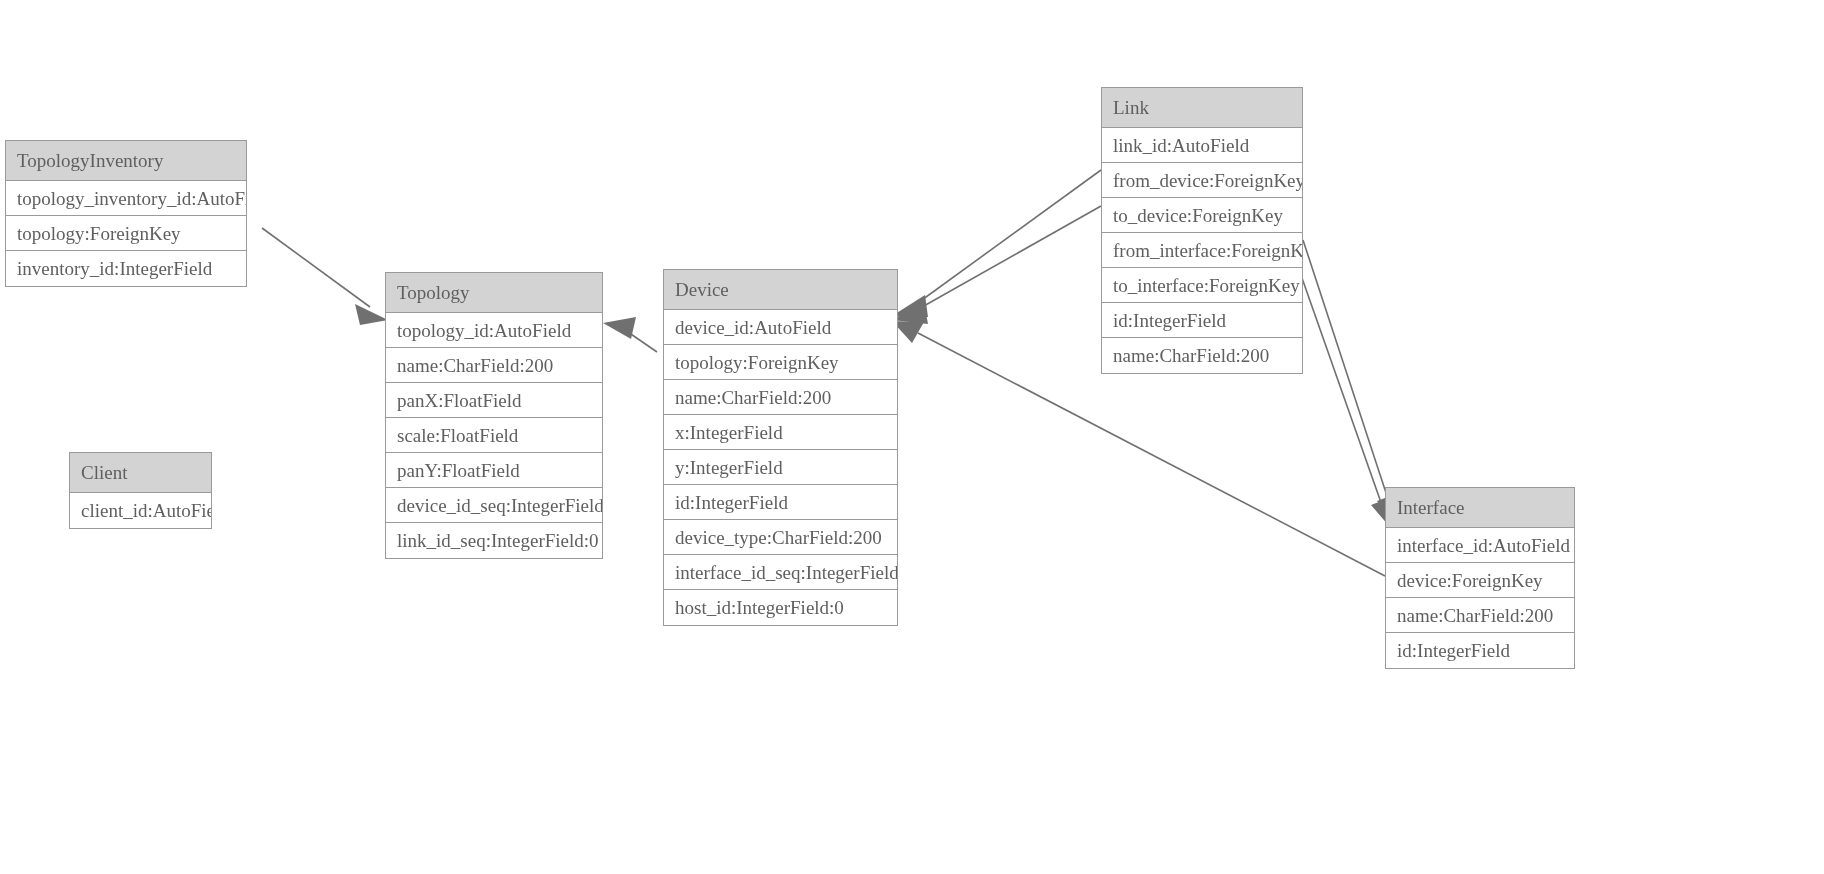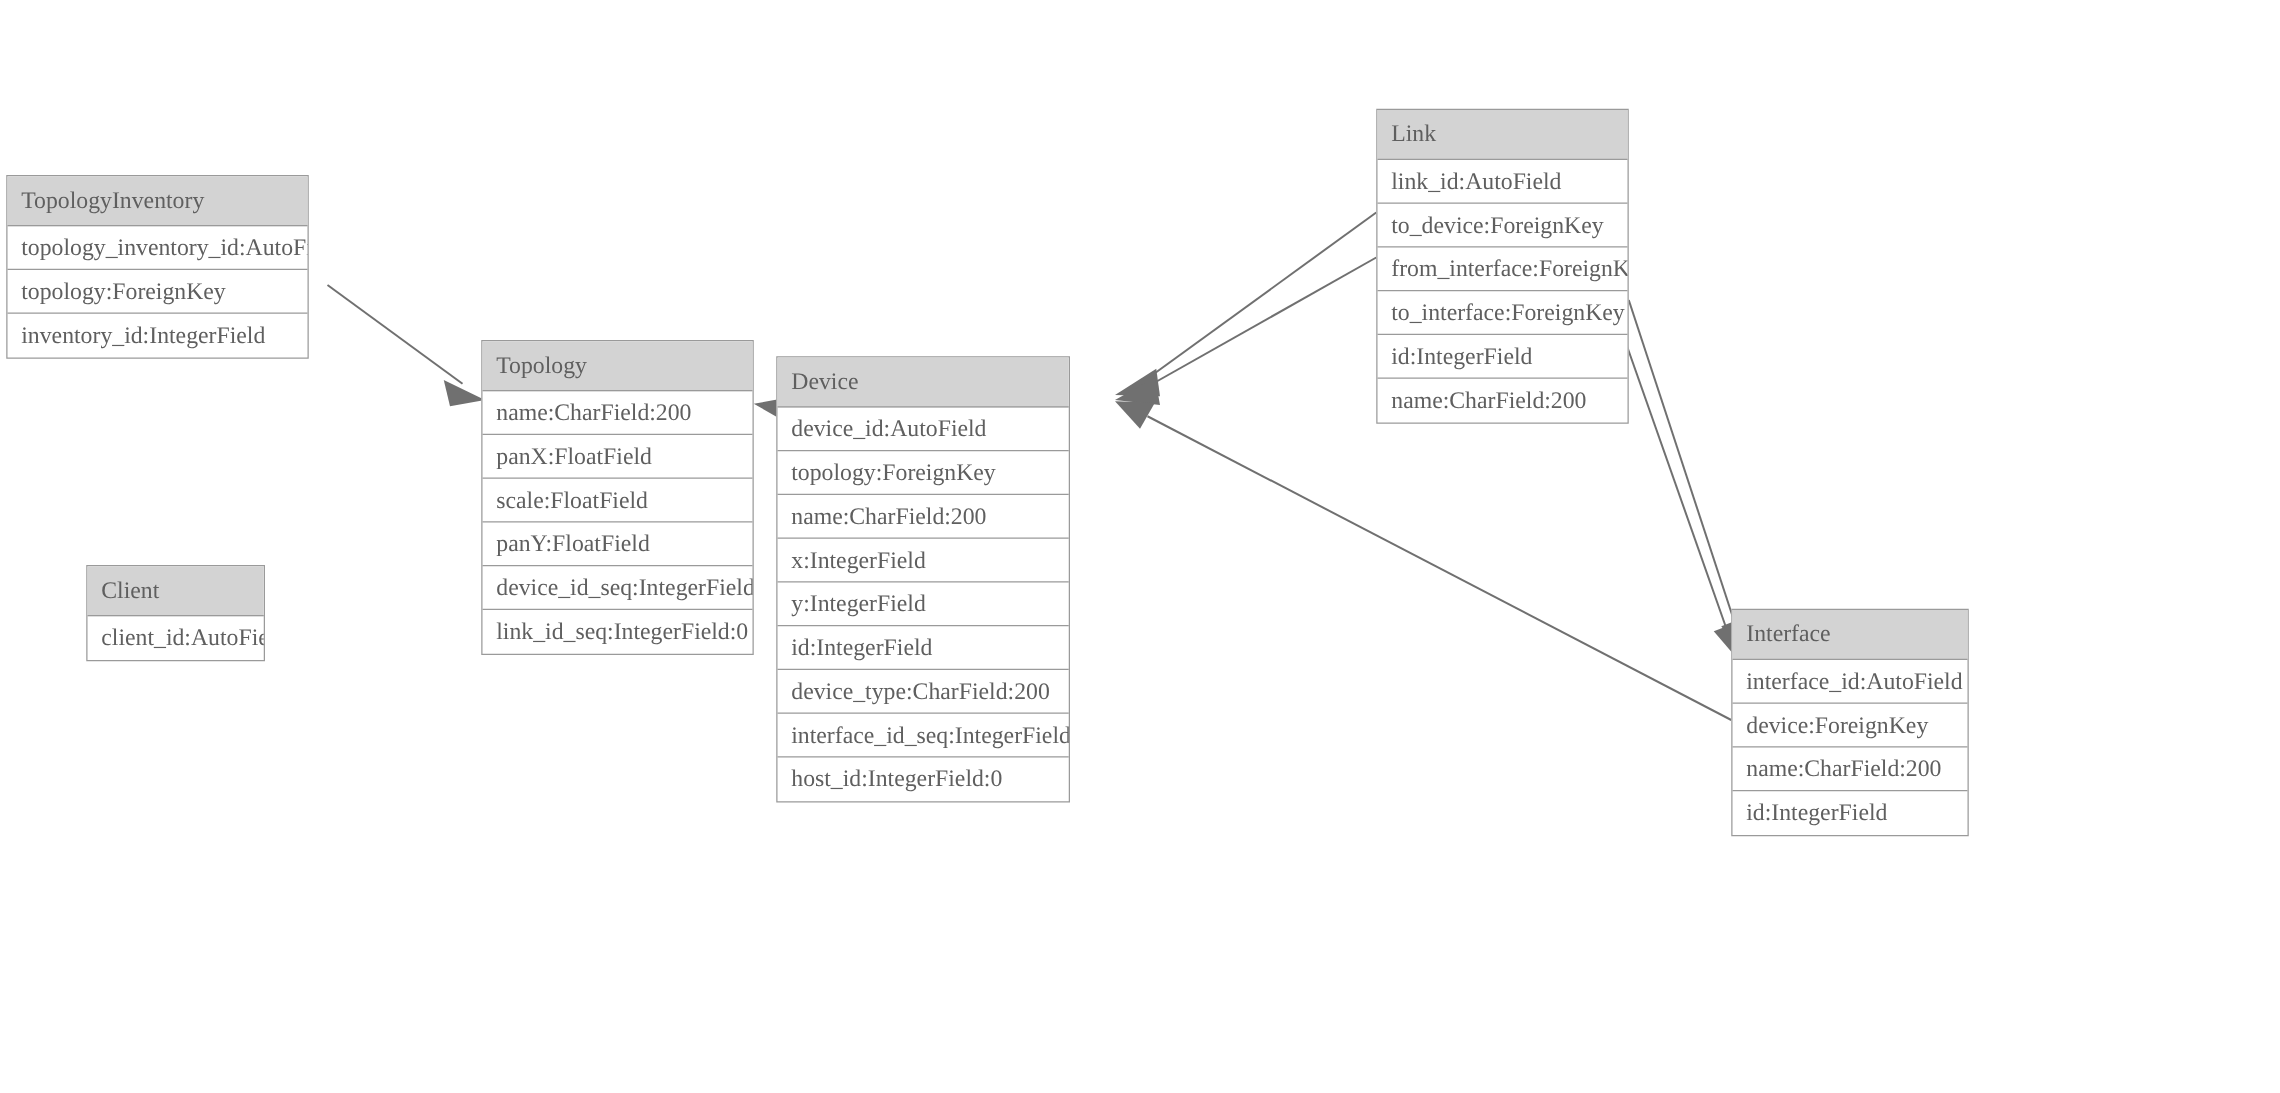--- a/index.html
+++ b/index.html
@@ -107,42 +107,44 @@
         <div class="entity-row">topology_inventory_id:AutoField</div>
         <div class="entity-row">topology:ForeignKey</div>
         <div class="entity-row last">inventory_id:IntegerField</div>
       </div>
       <div class="entity" style="left: 69px; top: 452px; width: 143px;">
         <div class="entity-header">Client</div>
         <div class="entity-row last">client_id:AutoField</div>
       </div>
       <div class="entity" style="left: 385px; top: 272px; width: 218px;">
         <div class="entity-header">Topology</div>
+        <div class="entity-row">topology_id:AutoField</div>
         <div class="entity-row">name:CharField:200</div>
         <div class="entity-row">panX:FloatField</div>
         <div class="entity-row">scale:FloatField</div>
         <div class="entity-row">panY:FloatField</div>
         <div class="entity-row">device_id_seq:IntegerField:0</div>
         <div class="entity-row last">link_id_seq:IntegerField:0</div>
       </div>
-      <div class="entity" style="left: 621px; top: 269px; width: 235px; margin-top: 16px;">
+      <div class="entity" style="left: 663px; top: 269px; width: 235px;">
         <div class="entity-header">Device</div>
         <div class="entity-row">device_id:AutoField</div>
         <div class="entity-row">topology:ForeignKey</div>
         <div class="entity-row">name:CharField:200</div>
         <div class="entity-row">x:IntegerField</div>
         <div class="entity-row">y:IntegerField</div>
         <div class="entity-row">id:IntegerField</div>
         <div class="entity-row">device_type:CharField:200</div>
         <div class="entity-row">interface_id_seq:IntegerField:0</div>
         <div class="entity-row last">host_id:IntegerField:0</div>
       </div>
       <div class="entity" style="left: 1101px; top: 87px; width: 202px;">
         <div class="entity-header">Link</div>
         <div class="entity-row">link_id:AutoField</div>
+        <div class="entity-row">from_device:ForeignKey</div>
         <div class="entity-row">to_device:ForeignKey</div>
         <div class="entity-row">from_interface:ForeignKey</div>
         <div class="entity-row">to_interface:ForeignKey</div>
         <div class="entity-row">id:IntegerField</div>
         <div class="entity-row last">name:CharField:200</div>
       </div>
       <div class="entity" style="left: 1385px; top: 487px; width: 190px;">
         <div class="entity-header">Interface</div>
         <div class="entity-row">interface_id:AutoField</div>
         <div class="entity-row">device:ForeignKey</div>

